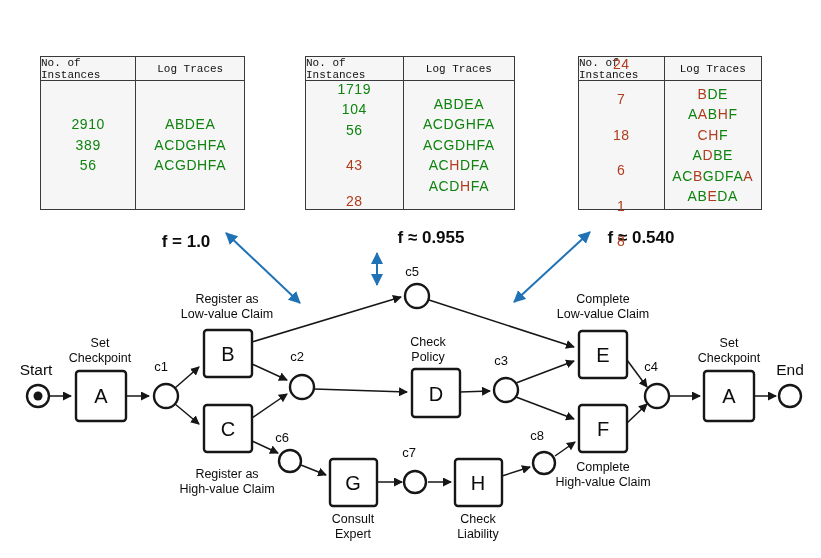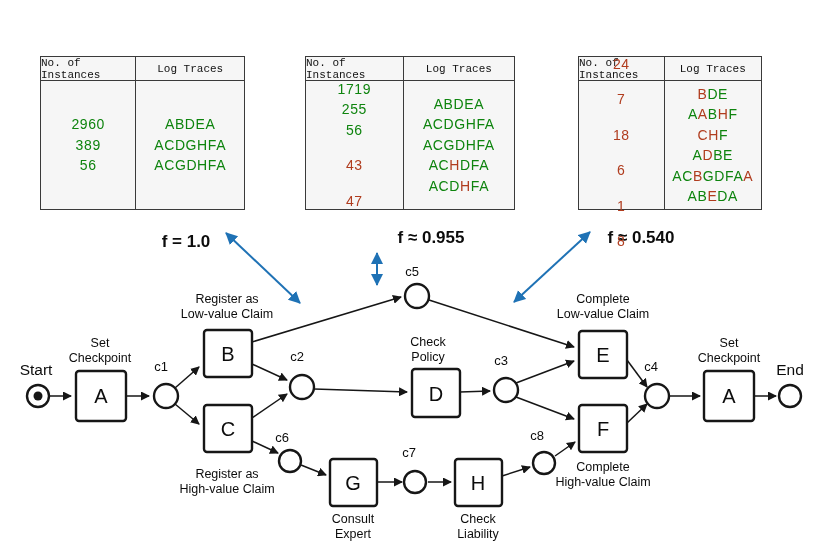--- a/index.html
+++ b/index.html
@@ -162,44 +162,44 @@
     <text class="lbl" x="729" y="362">Checkpoint</text>
   </svg>
 
   <div class="ltable" style="left:40px;top:56px;width:205px;height:154px;">
     <div class="lt-head">
       <div class="lt-h first">No. of Instances</div>
       <div class="lt-h second">Log Traces</div>
     </div>
     <div class="lt-body">
       <div class="lt-col nums">
-        <div class="lt-cell green">2960</div>
+        <div class="lt-cell green">2910</div>
         <div class="lt-cell green">389</div>
         <div class="lt-cell green">56</div>
       </div>
       <div class="lt-col traces">
         <div class="lt-cell"><span class="green">ABDEA</span></div>
         <div class="lt-cell"><span class="green">ACDGHFA</span></div>
         <div class="lt-cell"><span class="green">ACGDHFA</span></div>
       </div>
     </div>
   </div>
 
   <div class="ltable" style="left:305px;top:56px;width:210px;height:154px;">
     <div class="lt-head">
       <div class="lt-h first">No. of Instances</div>
       <div class="lt-h second">Log Traces</div>
     </div>
     <div class="lt-body">
       <div class="lt-col nums">
         <div class="lt-cell green">1719</div>
-        <div class="lt-cell green">255</div>
+        <div class="lt-cell green">104</div>
         <div class="lt-cell green">56</div>
         <div class="lt-cell red">43</div>
-        <div class="lt-cell red">47</div>
+        <div class="lt-cell red">28</div>
       </div>
       <div class="lt-col traces">
         <div class="lt-cell"><span class="green">ABDEA</span></div>
         <div class="lt-cell"><span class="green">ACDGHFA</span></div>
         <div class="lt-cell"><span class="green">ACGDHFA</span></div>
         <div class="lt-cell"><span class="green">AC</span><span class="red">H</span><span class="green">DFA</span></div>
         <div class="lt-cell"><span class="green">ACD</span><span class="red">H</span><span class="green">FA</span></div>
       </div>
     </div>
   </div>

